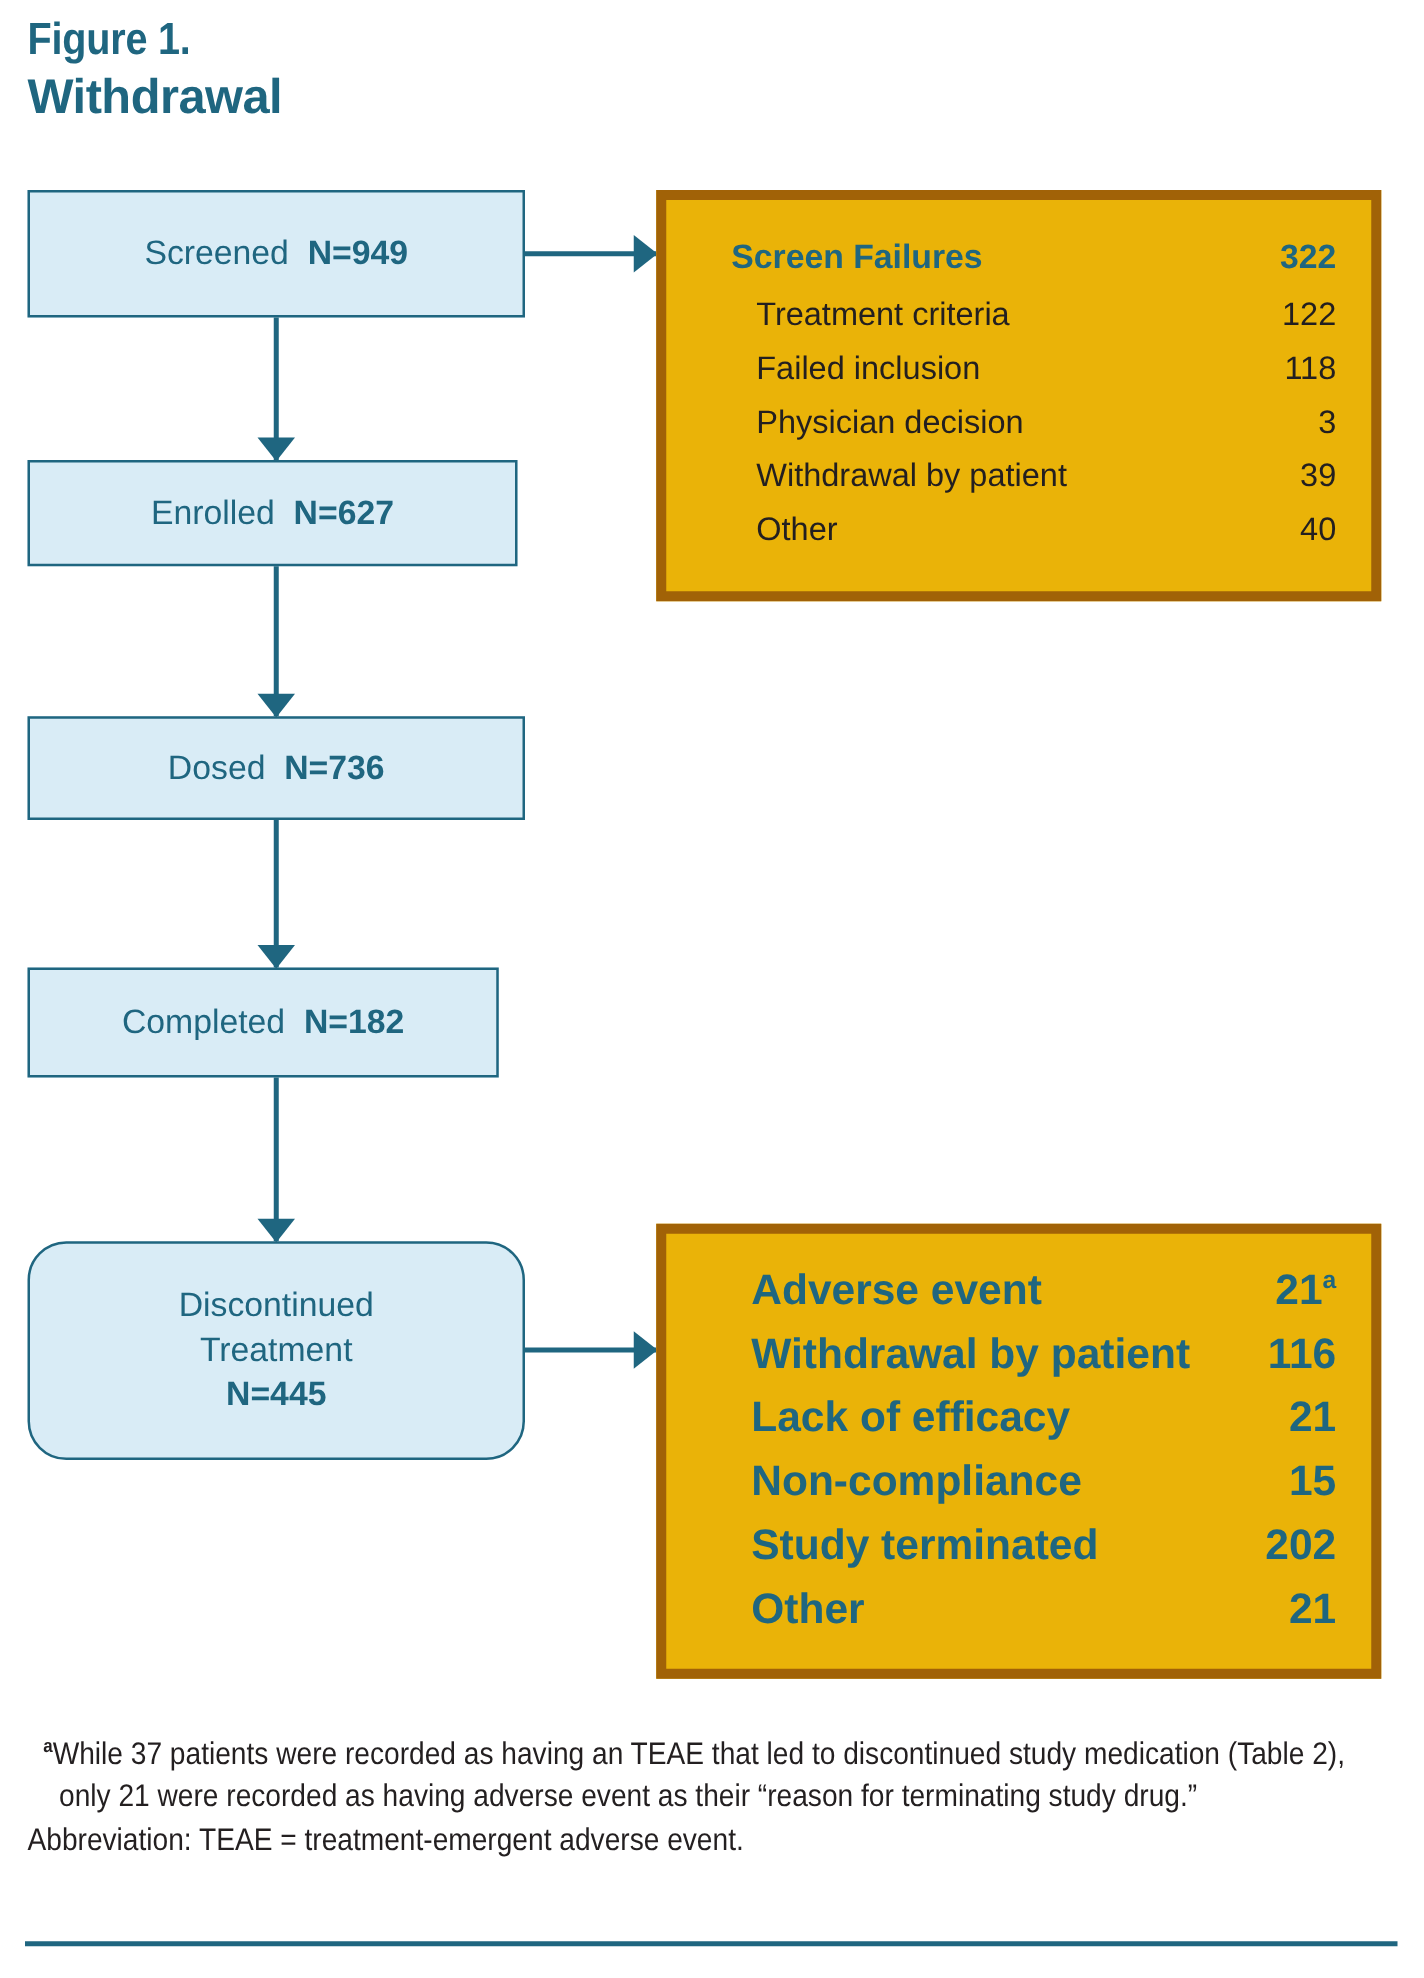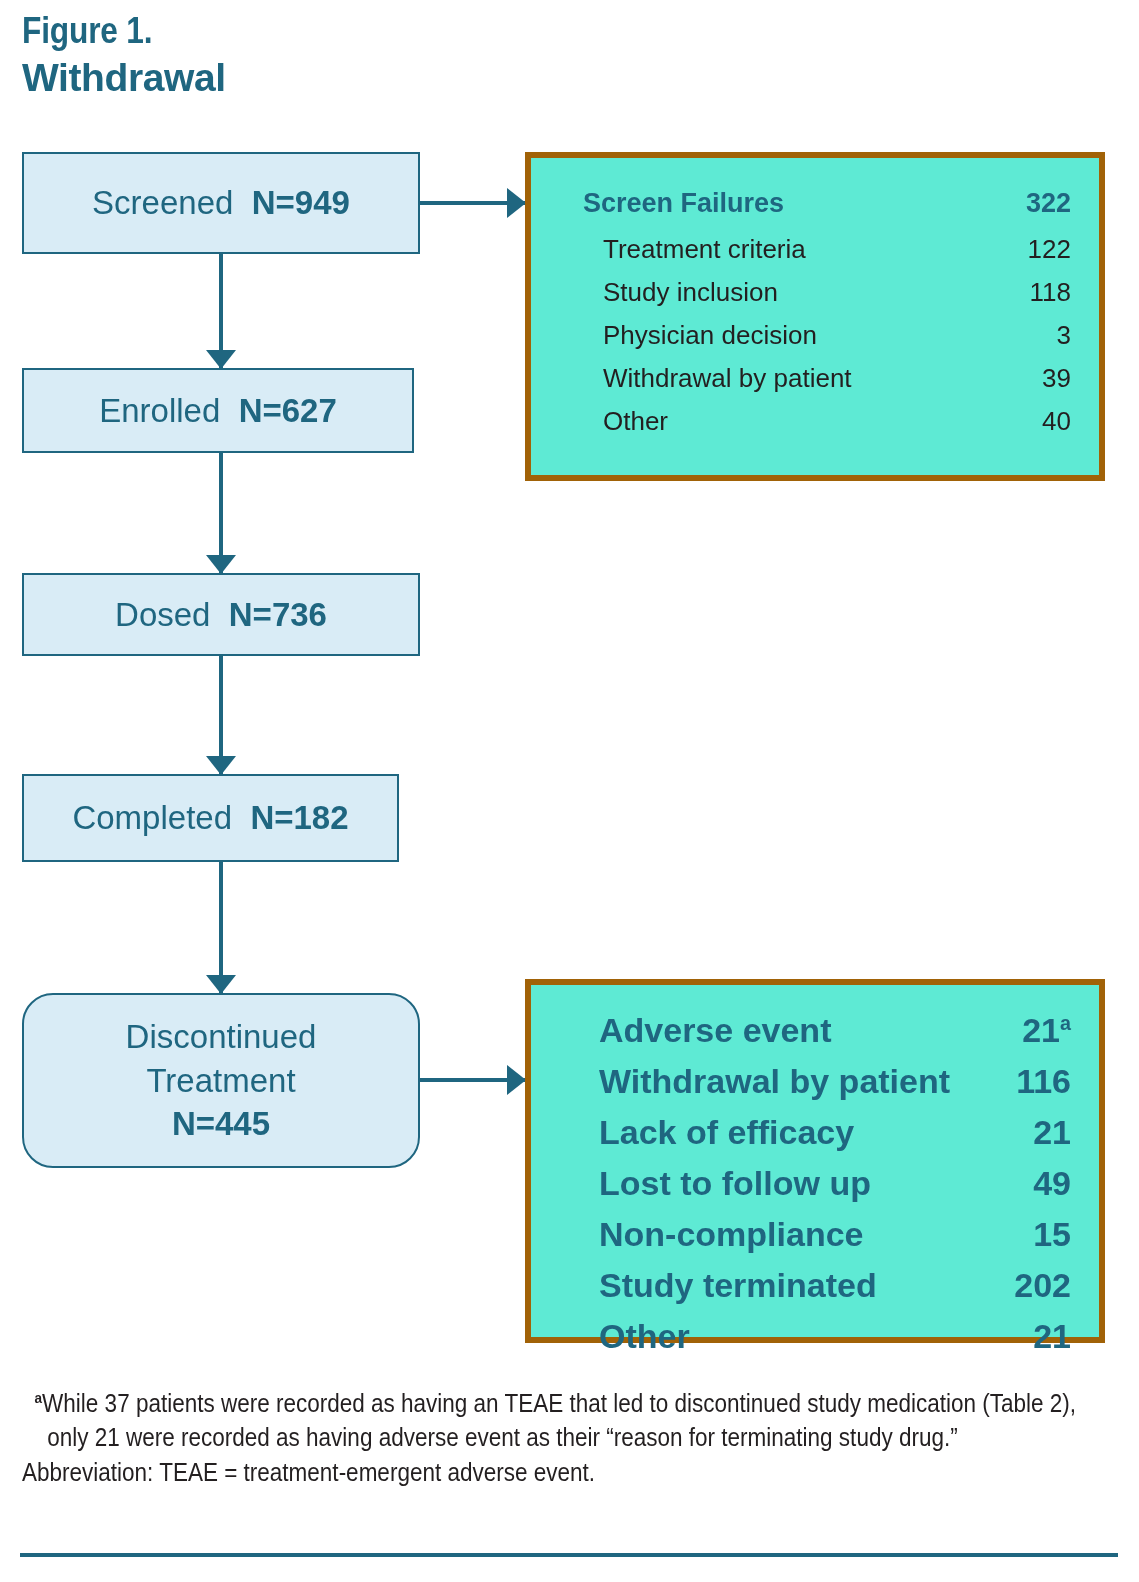--- a/index.html
+++ b/index.html
@@ -46,21 +46,21 @@
   .flow-box {
     position: absolute;
     box-sizing: border-box;
     background: #d9ecf6;
     border: 2px solid #1f6680;
     color: #1f6680;
     display: flex;
     align-items: center;
     justify-content: center;
     text-align: center;
-    font-size: 33px;
+    font-size: 27px;
     line-height: 1.33;
   }
   .flow-box .lbl { font-weight: 500; }
   .flow-box .num { font-weight: 700; }
   .flow-box .stack { padding: 0 6px; }
 
   
   .arrow-v {
     position: absolute;
     width: 4px;
@@ -91,22 +91,22 @@
     width: 0; height: 0;
     border-top: 15px solid transparent;
     border-bottom: 15px solid transparent;
     border-left: 19px solid #1f6680;
   }
 
   
   .detail-panel {
     position: absolute;
     box-sizing: border-box;
-    background: #5eead4;
-    border: 6px solid #a16207;
+    background: #eab308;
+    border: 8px solid #a16207;
   }
   .detail-rows {
     display: flex;
     flex-direction: column;
   }
   .detail-row {
     display: flex;
     align-items: baseline;
     justify-content: space-between;
   }
@@ -236,21 +236,21 @@
   <div class="detail-rows">
     <div class="detail-row row-head">
       <span class="r-label">Screen Failures</span>
       <span class="r-value">322</span>
     </div>
     <div class="detail-row row-sub">
       <span class="r-label">Treatment criteria</span>
       <span class="r-value">122</span>
     </div>
     <div class="detail-row row-sub">
-      <span class="r-label">Study inclusion</span>
+      <span class="r-label">Failed inclusion</span>
       <span class="r-value">118</span>
     </div>
     <div class="detail-row row-sub">
       <span class="r-label">Physician decision</span>
       <span class="r-value">3</span>
     </div>
     <div class="detail-row row-sub">
       <span class="r-label">Withdrawal by patient</span>
       <span class="r-value">39</span>
     </div>
@@ -267,24 +267,20 @@
       <span class="r-label">Adverse event</span>
       <span class="r-value"><span>21</span><span class="sup-marker">a</span></span>
     </div>
     <div class="detail-row">
       <span class="r-label">Withdrawal by patient</span>
       <span class="r-value">116</span>
     </div>
     <div class="detail-row">
       <span class="r-label">Lack of efficacy</span>
       <span class="r-value">21</span>
-    </div>
-    <div class="detail-row">
-      <span class="r-label">Lost to follow up</span>
-      <span class="r-value">49</span>
     </div>
     <div class="detail-row">
       <span class="r-label">Non-compliance</span>
       <span class="r-value">15</span>
     </div>
     <div class="detail-row">
       <span class="r-label">Study terminated</span>
       <span class="r-value">202</span>
     </div>
     <div class="detail-row">

